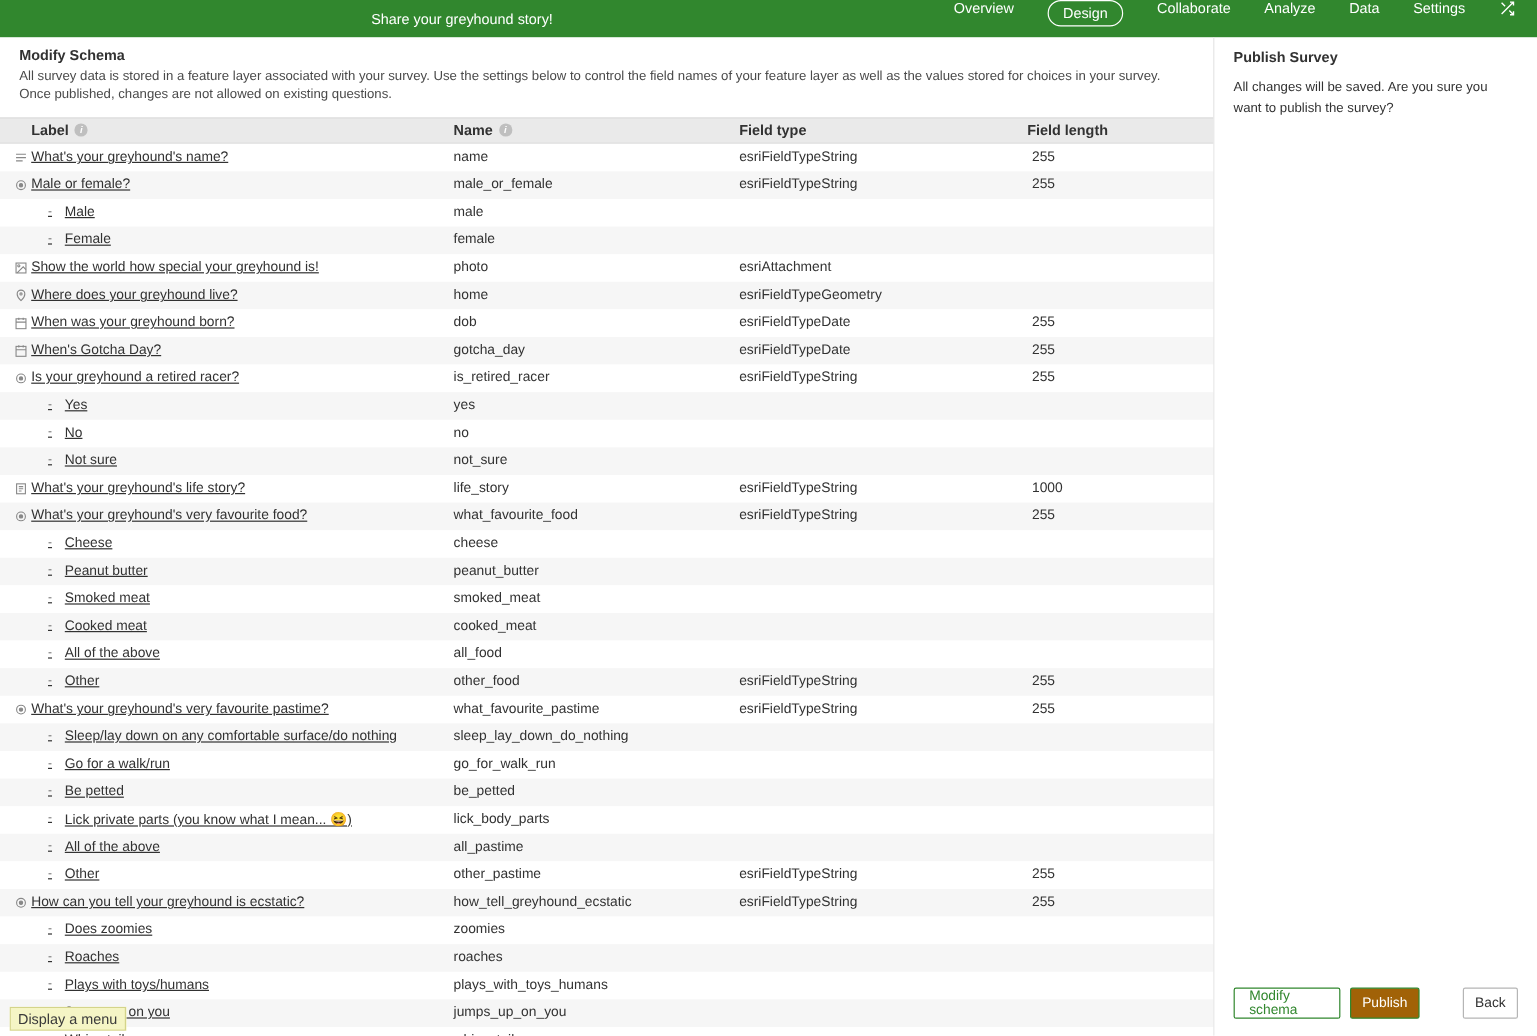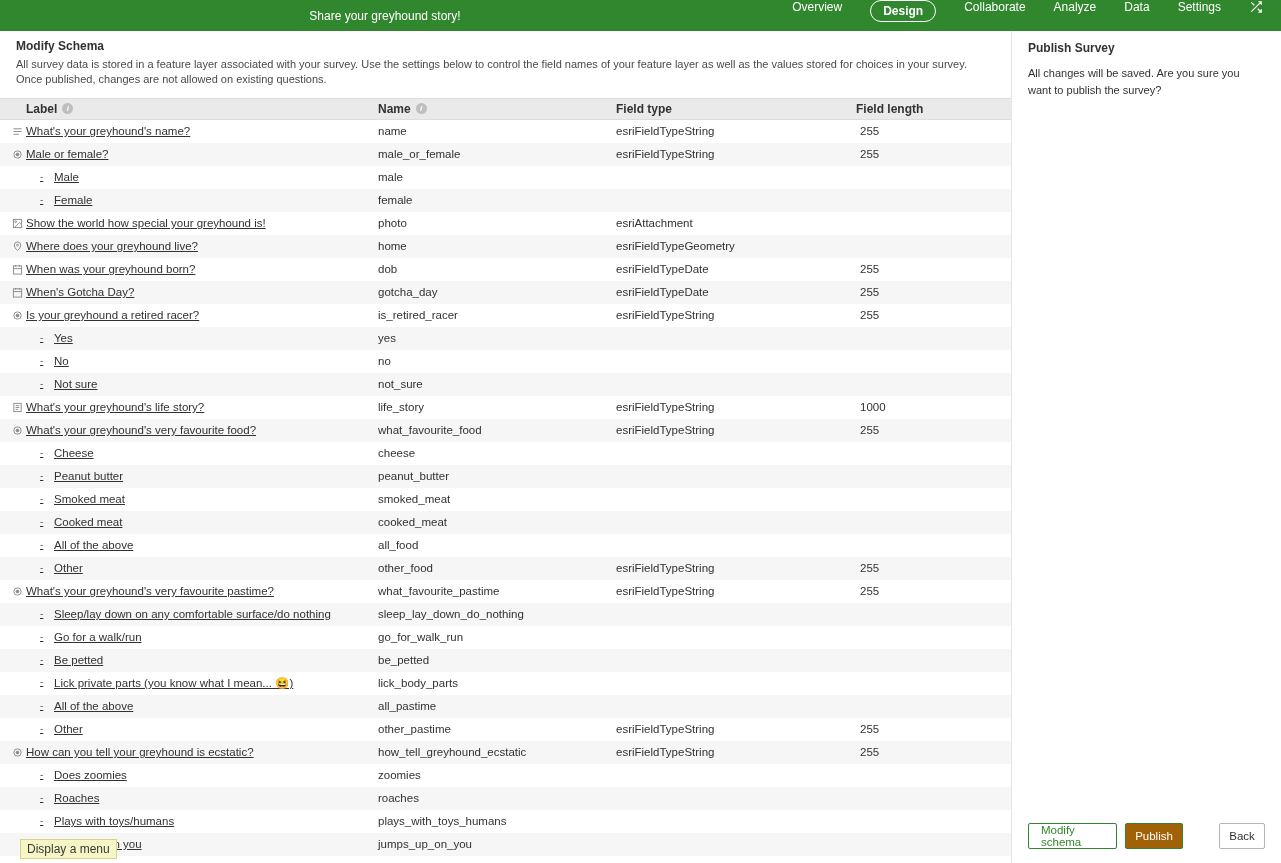--- a/index.html
+++ b/index.html
@@ -40,21 +40,20 @@
   }
   .nav-item {
     cursor: pointer;
     color: #fff;
     font-weight: 400;
   }
   .nav-item.active {
     border: 1px solid #fff;
     border-radius: 12px;
     padding: 3px 12px;
-    font-weight: bold;
   }
   .nav-icon {
     width: 14px; height: 14px;
     display: flex; align-items: center; justify-content: center;
     font-size: 14px;
     cursor: pointer;
   }
   .main {
     display: flex;
     height: calc(863px - 31px);
@@ -180,21 +179,21 @@
     border-color: #b5b5b5;
     color: #323232;
     margin-left: 28px;
   }
   .btn-modify { flex: 1; }
   .btn-publish { width: 58px; }
   .btn-back-w { width: 46px; }
   .menu-hint {
     position: absolute;
     bottom: 4px;
-    left: 20px;
+    left: 8px;
     background: #f5f5c5;
     border: 1px solid #d4d48a;
     font-size: 12px;
     padding: 2px 6px;
     color: #3a3a3a;
   }
   
   .left-pane::-webkit-scrollbar { width: 0; }
 </style>
 </head>

